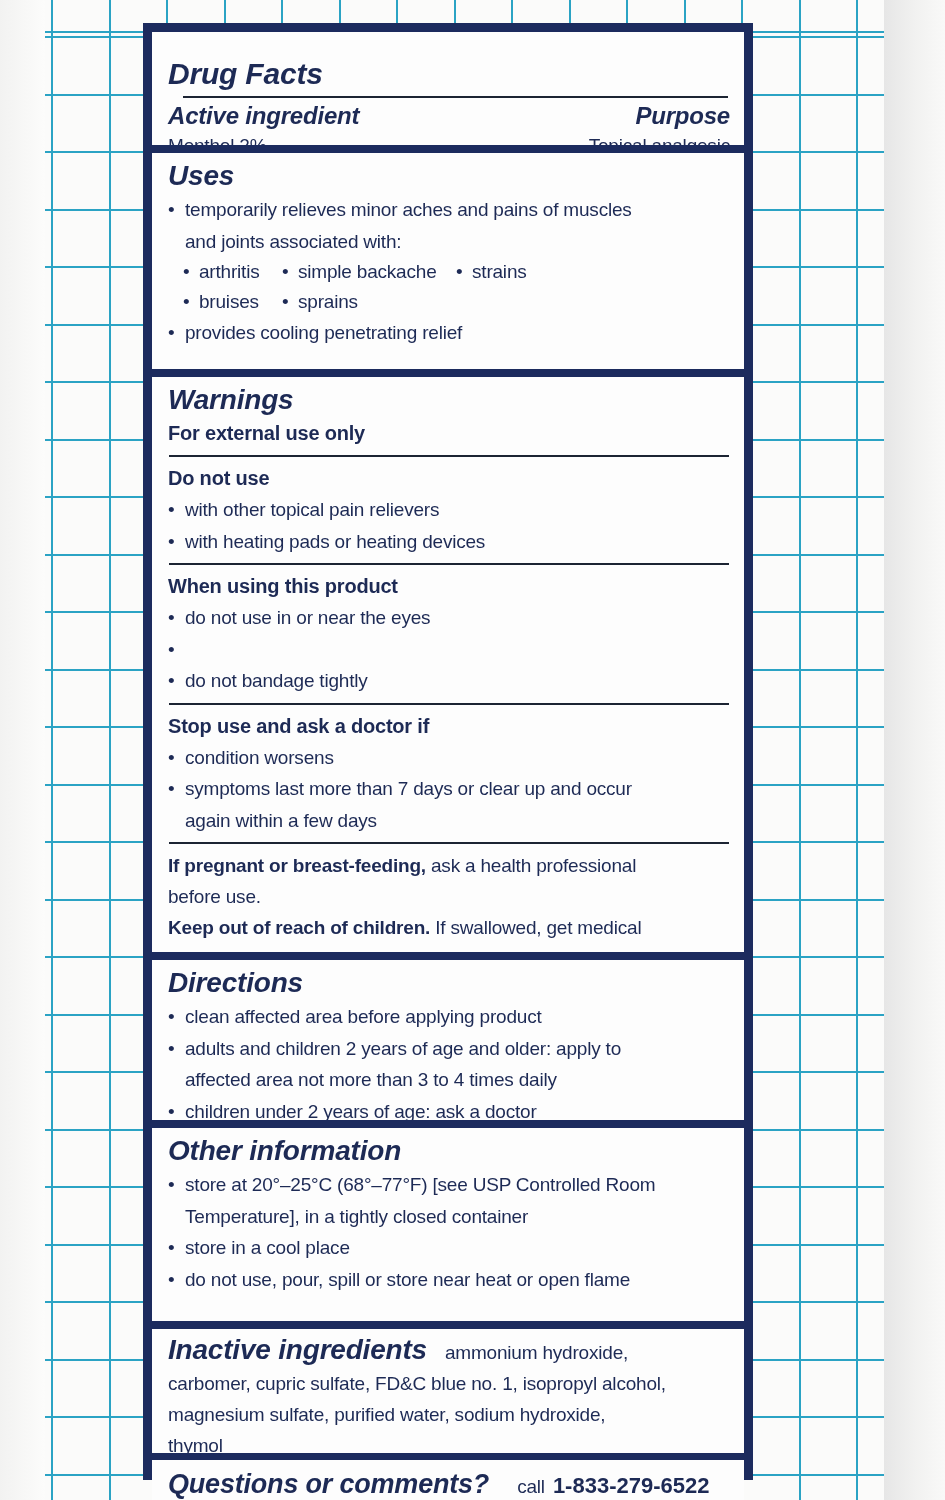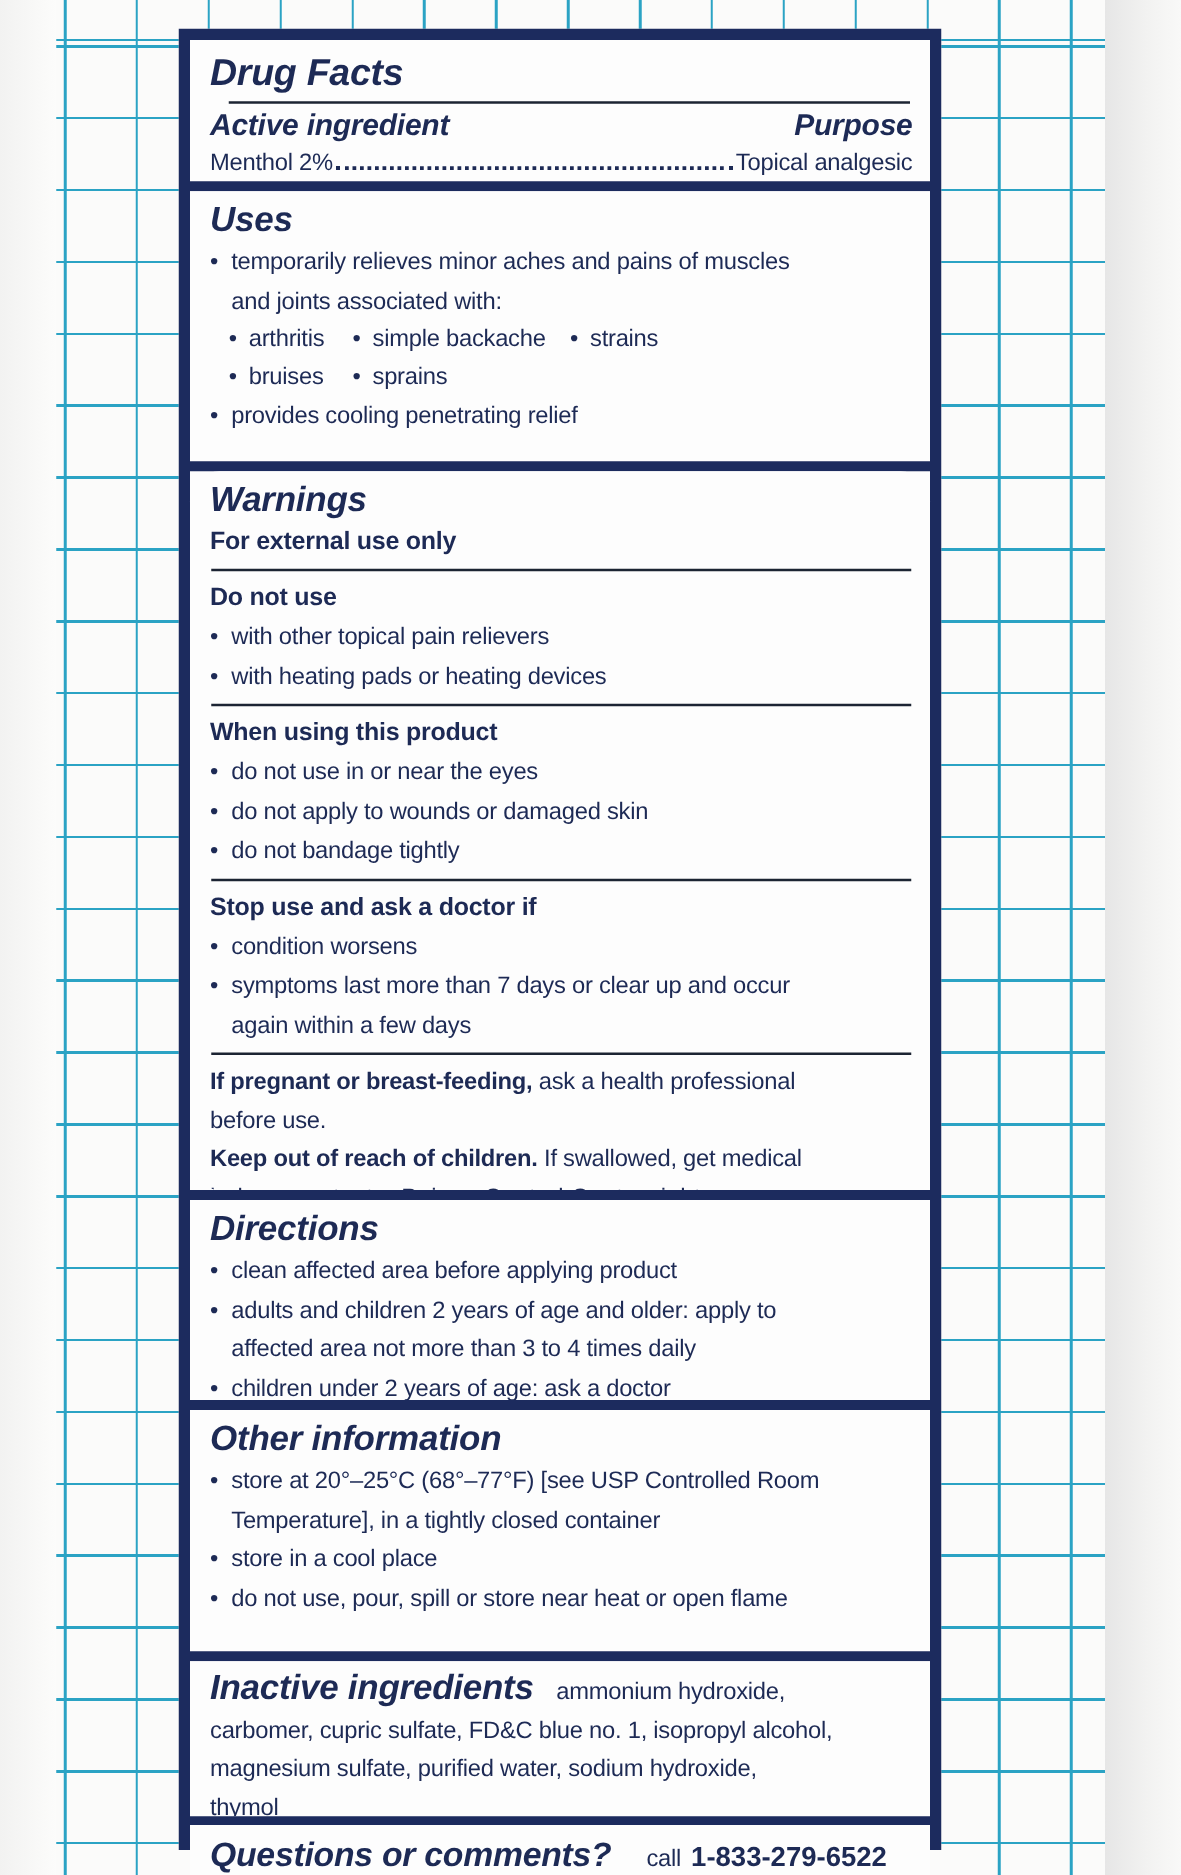--- a/index.html
+++ b/index.html
@@ -59,21 +59,21 @@
 </style>
 </head>
 <body>
 
 <div class="grid-bg"></div>
 <div class="left-shade"></div>
 <div class="right-shade"></div>
 
 <div class="panel">
 
-  <div class="section" style="height:113px;padding-top:9px;">
+  <div class="section" style="height:113px;padding-top:24px;">
     <div class="h-italic title">Drug Facts</div>
     <div class="rule df"></div>
     <div class="row-split">
       <span class="h-italic ai-head">Active ingredient</span>
       <span class="h-italic ai-head">Purpose</span>
     </div>
     <div class="leader-row">
       <span>Menthol 2%</span>
       <span class="leader"></span>
       <span>Topical analgesic</span>
@@ -116,21 +116,21 @@
           </span>
       </div>
       <div class="b">
         <span class="m">•</span>
         <span>provides cooling penetrating relief</span>
       </div>
     </div>
   </div>
   <div class="bar"></div>
 
-  <div class="section" style="height:575px;border-radius:24px;">
+  <div class="section" style="height:575px;">
     <div class="h-italic sec-head">Warnings</div>
     <div class="sub-head">For external use only</div>
     <div class="rule"></div>
 
     <div class="sub-head">Do not use</div>
     <div class="body-t">
       <div class="b">
           <span class="m">•</span>
           <span>with other topical pain relievers</span>
         </div>
@@ -142,21 +142,20 @@
     <div class="rule"></div>
 
     <div class="sub-head">When using this product</div>
     <div class="body-t">
       <div class="b">
           <span class="m">•</span>
           <span>do not use in or near the eyes</span>
         </div>
       <div class="b">
           <span class="m">•</span>
-          <span>do not apply to wounds or damaged skin</span>
         </div>
       <div class="b">
           <span class="m">•</span>
           <span>do not bandage tightly</span>
         </div>
     </div>
     <div class="rule"></div>
 
     <div class="sub-head">Stop use and ask a doctor if</div>
     <div class="body-t">

